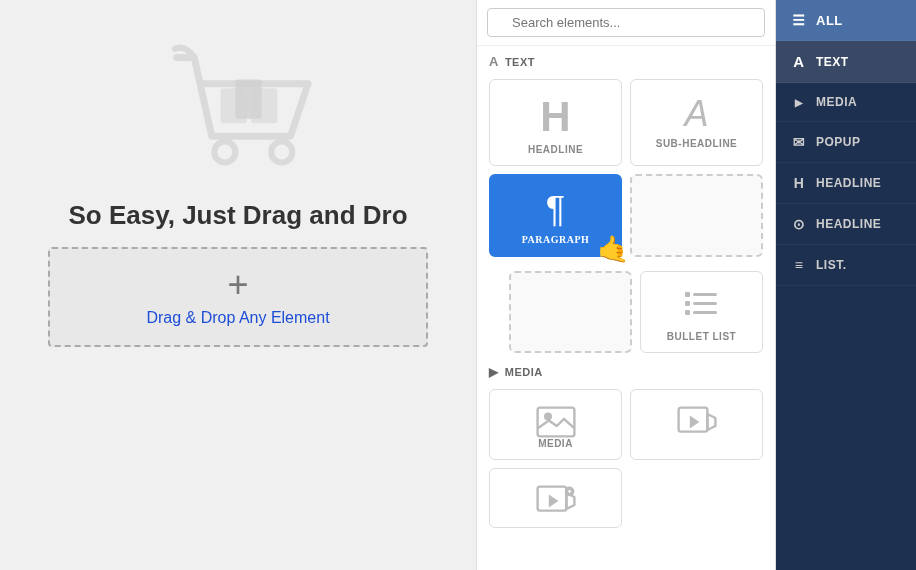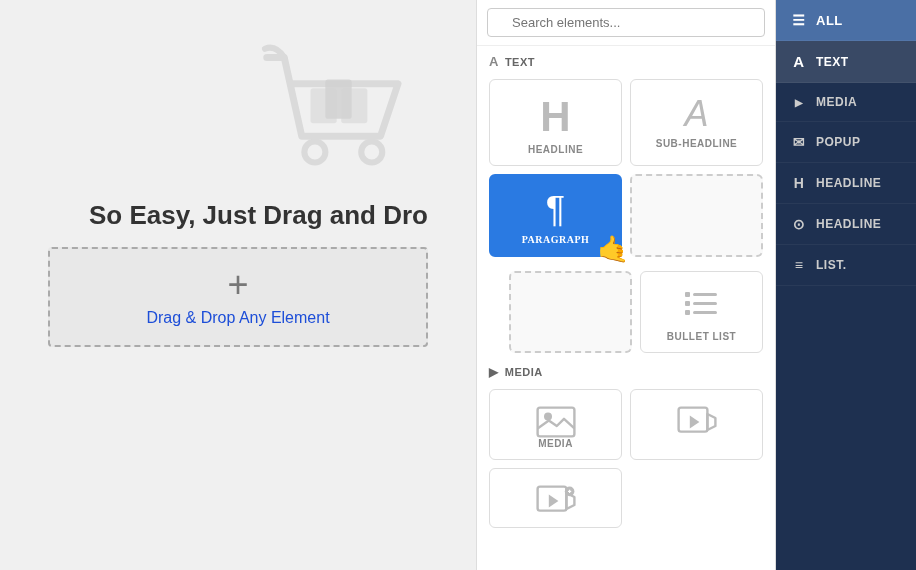--- a/index.html
+++ b/index.html
@@ -13,24 +13,24 @@
 
     
     .canvas-area {
       flex: 1;
       background: #f0f0f0;
       position: relative;
       overflow: hidden;
     }
 
     .canvas-content {
-      padding: 30px 48px;
+      padding: 30px 28px;
       display: flex;
       flex-direction: column;
-      align-items: flex-end;
+      align-items: center;
     }
 
     .cart-icon-wrapper {
       width: 200px;
       height: 160px;
       display: flex;
       align-items: center;
       justify-content: center;
       opacity: 0.6;
     }

